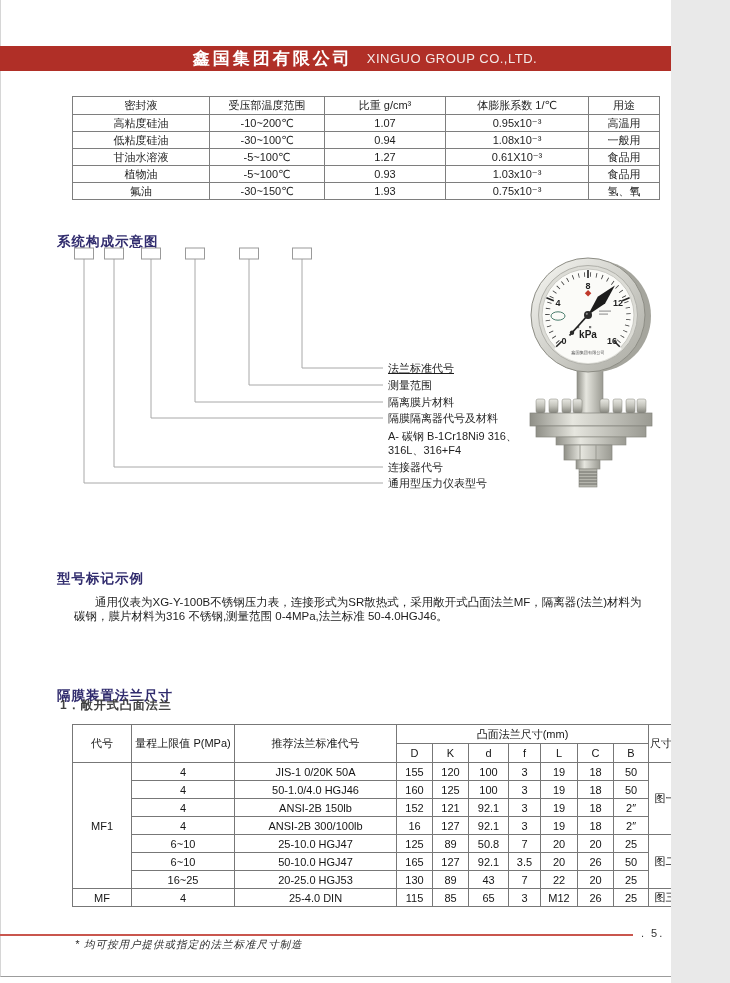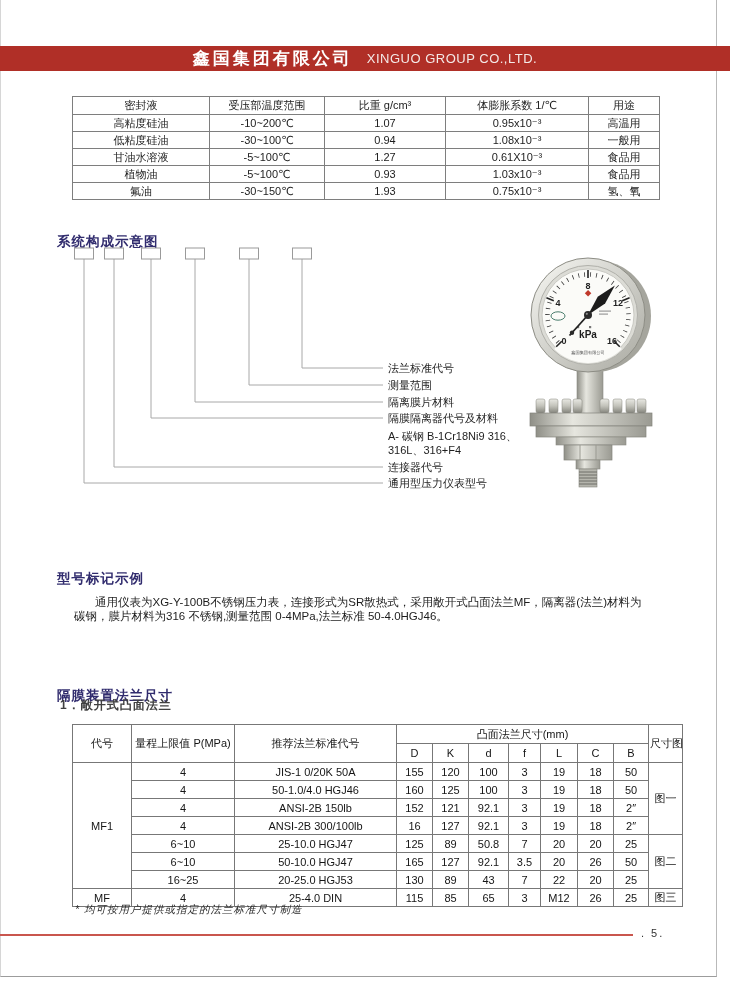--- a/index.html
+++ b/index.html
@@ -1,16 +1,16 @@
 <!DOCTYPE html>
 <html><head>
 <meta charset="utf-8">
 <style>
   html,body{margin:0;padding:0;background:#e9e9e9;}
-  .page{position:relative;width:730px;height:983px;background:#ffffff;overflow:hidden;
+  .page{position:relative;width:671px;height:983px;background:#ffffff;overflow:hidden;
         font-family:"Liberation Sans","DejaVu Sans",sans-serif;color:#1a1a1a;}
   .page-frame{position:absolute;left:0;top:0;width:715px;height:976px;
         border-left:1px solid #d6d6d6;border-right:1px solid #b9b9b9;border-bottom:1px solid #9c9c9c;pointer-events:none;}
   
   .banner{position:absolute;left:0;top:46px;width:730px;height:25px;background:#b02f27;
         display:flex;align-items:center;justify-content:center;gap:14px;}
   .banner .cn{color:#fff;font-weight:bold;font-size:17px;letter-spacing:3px;}
   .banner .en{color:#f4e9e7;font-size:13px;letter-spacing:.5px;}
   
   table{border-collapse:collapse;table-layout:fixed;}
@@ -25,21 +25,21 @@
   .diagram-labels div{position:absolute;left:388px;font-size:11px;color:#1e1e1e;white-space:nowrap;}
   
   .mark-line{position:absolute;left:95px;top:577px;font-size:12px;color:#1c1c1c;}
   .desc{position:absolute;left:74px;top:595px;width:572px;font-size:11.5px;line-height:14px;
         text-indent:21px;color:#1c1c1c;}
   
   .ftable{position:absolute;left:72px;top:724px;width:610px;font-size:11px;}
   .ftable td{border:1px solid #777;text-align:center;height:17px;padding:0 1px;
         overflow:hidden;white-space:nowrap;color:#151515;}
   .ftable tr.h td{height:18px;}
-  .footnote{position:absolute;left:75px;top:903px;font-size:10.5px;font-style:italic;color:#2a2a2a;letter-spacing:1px;}
+  .footnote{position:absolute;left:75px;top:938px;font-size:10.5px;font-style:italic;color:#2a2a2a;letter-spacing:1px;}
   .footer-line{position:absolute;left:0;top:934px;width:633px;height:2px;background:#c9564e;}
   .page-num{position:absolute;left:641px;top:927px;font-size:11px;color:#333;letter-spacing:2px;}
   svg{position:absolute;}
 </style>
 </head>
 <body>
 
 <div class="page">
   <div class="page-frame"></div>
 
@@ -117,21 +117,21 @@
       <rect x="14.5" y="8" width="19" height="11"></rect>
       <rect x="44.5" y="8" width="19" height="11"></rect>
       <rect x="81.5" y="8" width="19" height="11"></rect>
       <rect x="125.5" y="8" width="19" height="11"></rect>
       <rect x="179.5" y="8" width="19" height="11"></rect>
       <rect x="232.5" y="8" width="19" height="11"></rect>
     </g>
   </svg>
 
   <div class="diagram-labels">
-    <div style="top:361px;">法兰标准代号</div>
+    <div style="top:361px;text-decoration:underline;">法兰标准代号</div>
     <div style="top:378px;">测量范围</div>
     <div style="top:395px;">隔离膜片材料</div>
     <div style="top:411px;">隔膜隔离器代号及材料</div>
     <div style="top:429px;">A- 碳钢  B-1Cr18Ni9 316、</div>
     <div style="top:443px;">316L、316+F4</div>
     <div style="top:460px;">连接器代号</div>
     <div style="top:476px;">通用型压力仪表型号</div>
   </div>
 
   <svg style="left:500px;top:245px;" width="170" height="258" viewBox="0 0 170 258">

